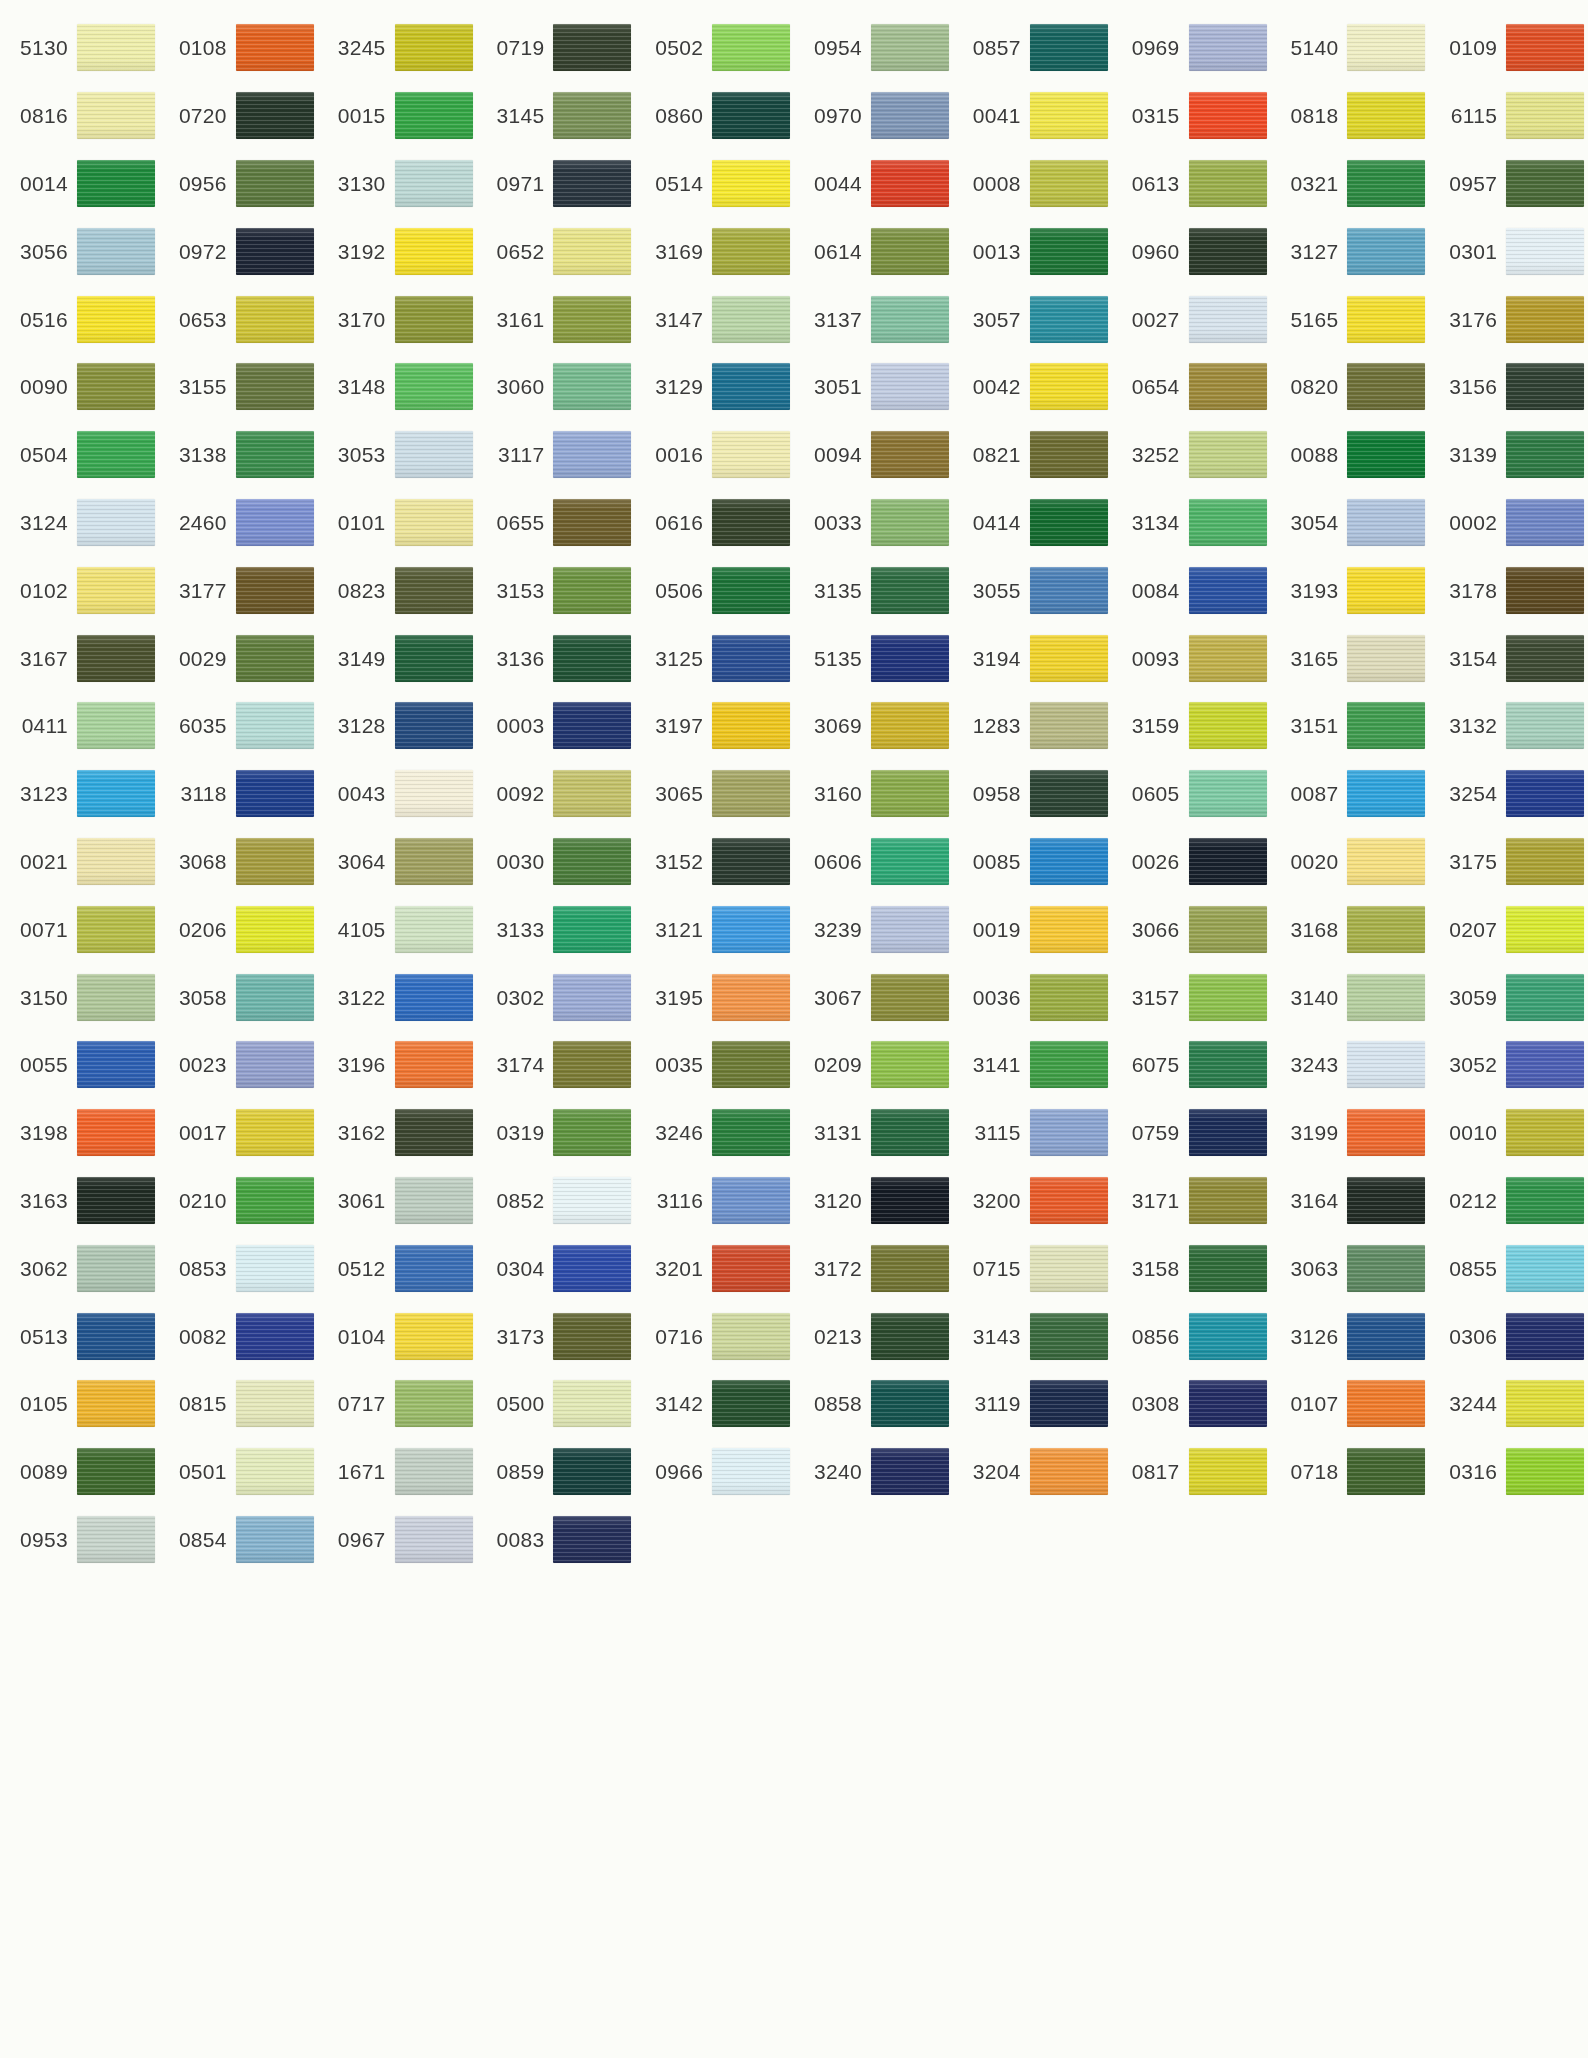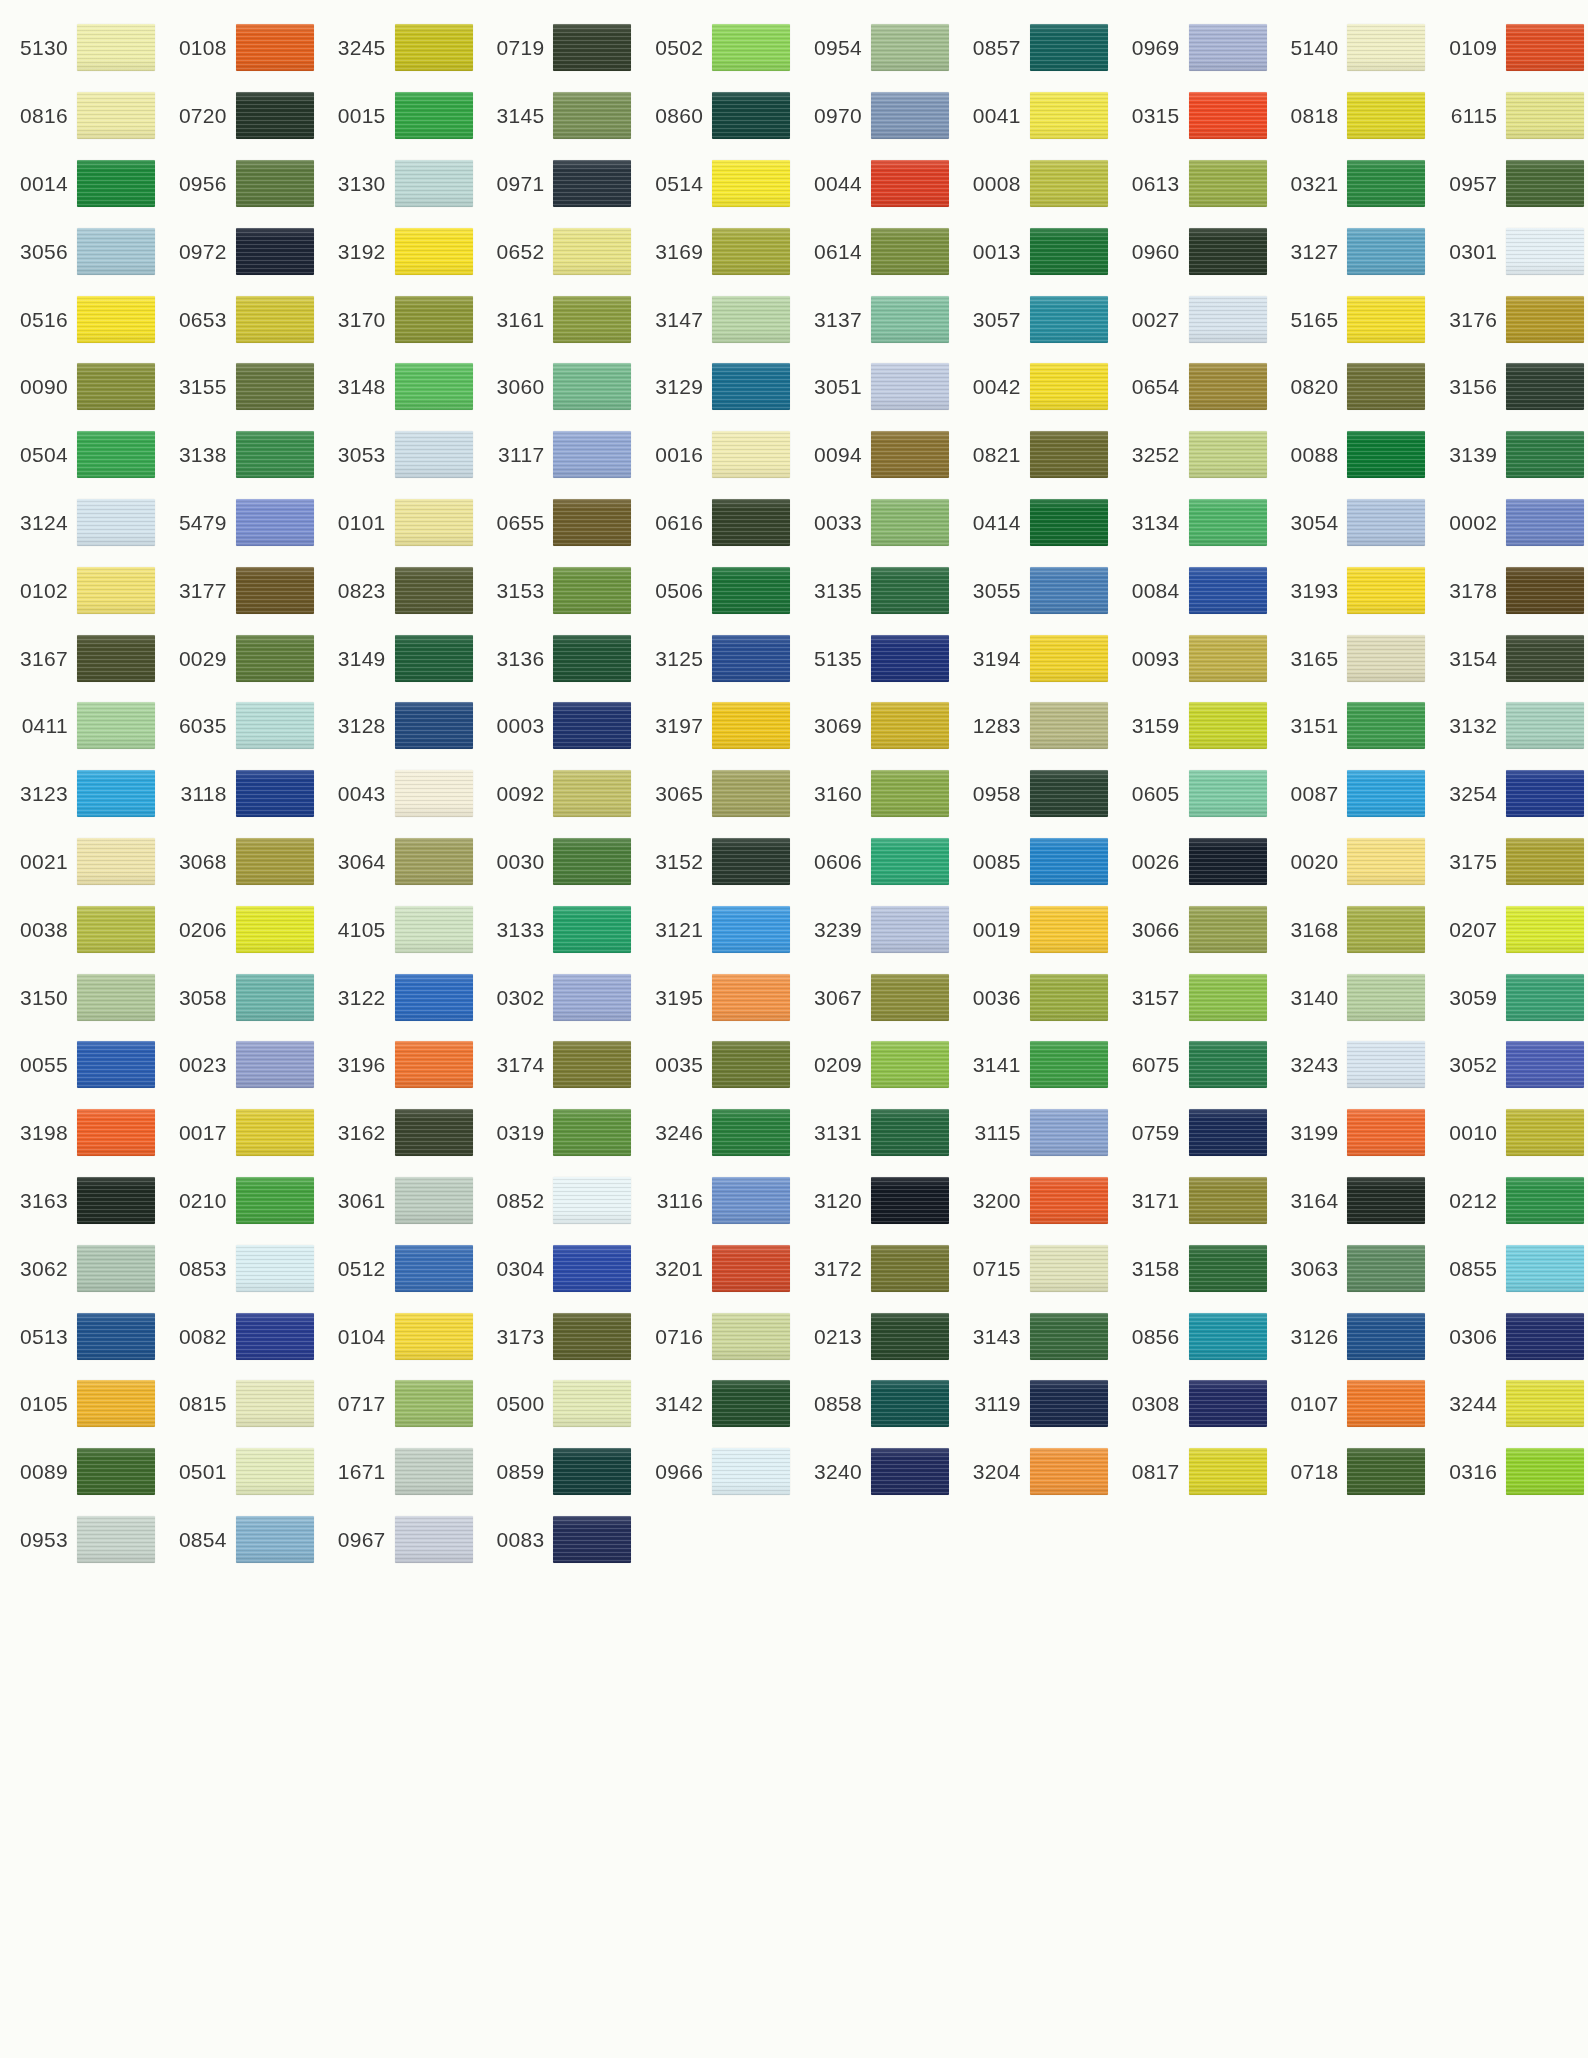--- a/index.html
+++ b/index.html
@@ -382,21 +382,21 @@
     </div>
     <div class="cell">
       <span class="code">3139</span>
       <span class="swatch" style="background: rgb(46, 122, 68);"></span>
     </div>
     <div class="cell">
       <span class="code">3124</span>
       <span class="swatch" style="background: rgb(211, 227, 236);"></span>
     </div>
     <div class="cell">
-      <span class="code">5479</span>
+      <span class="code">2460</span>
       <span class="swatch" style="background: rgb(123, 143, 208);"></span>
     </div>
     <div class="cell">
       <span class="code">0101</span>
       <span class="swatch" style="background: rgb(236, 228, 154);"></span>
     </div>
     <div class="cell">
       <span class="code">0655</span>
       <span class="swatch" style="background: rgb(110, 95, 45);"></span>
     </div>
@@ -618,21 +618,21 @@
     </div>
     <div class="cell">
       <span class="code">0020</span>
       <span class="swatch" style="background: rgb(246, 224, 130);"></span>
     </div>
     <div class="cell">
       <span class="code">3175</span>
       <span class="swatch" style="background: rgb(171, 162, 53);"></span>
     </div>
     <div class="cell">
-      <span class="code">0038</span>
+      <span class="code">0071</span>
       <span class="swatch" style="background: rgb(182, 189, 73);"></span>
     </div>
     <div class="cell">
       <span class="code">0206</span>
       <span class="swatch" style="background: rgb(226, 232, 44);"></span>
     </div>
     <div class="cell">
       <span class="code">4105</span>
       <span class="swatch" style="background: rgb(207, 226, 194);"></span>
     </div>

